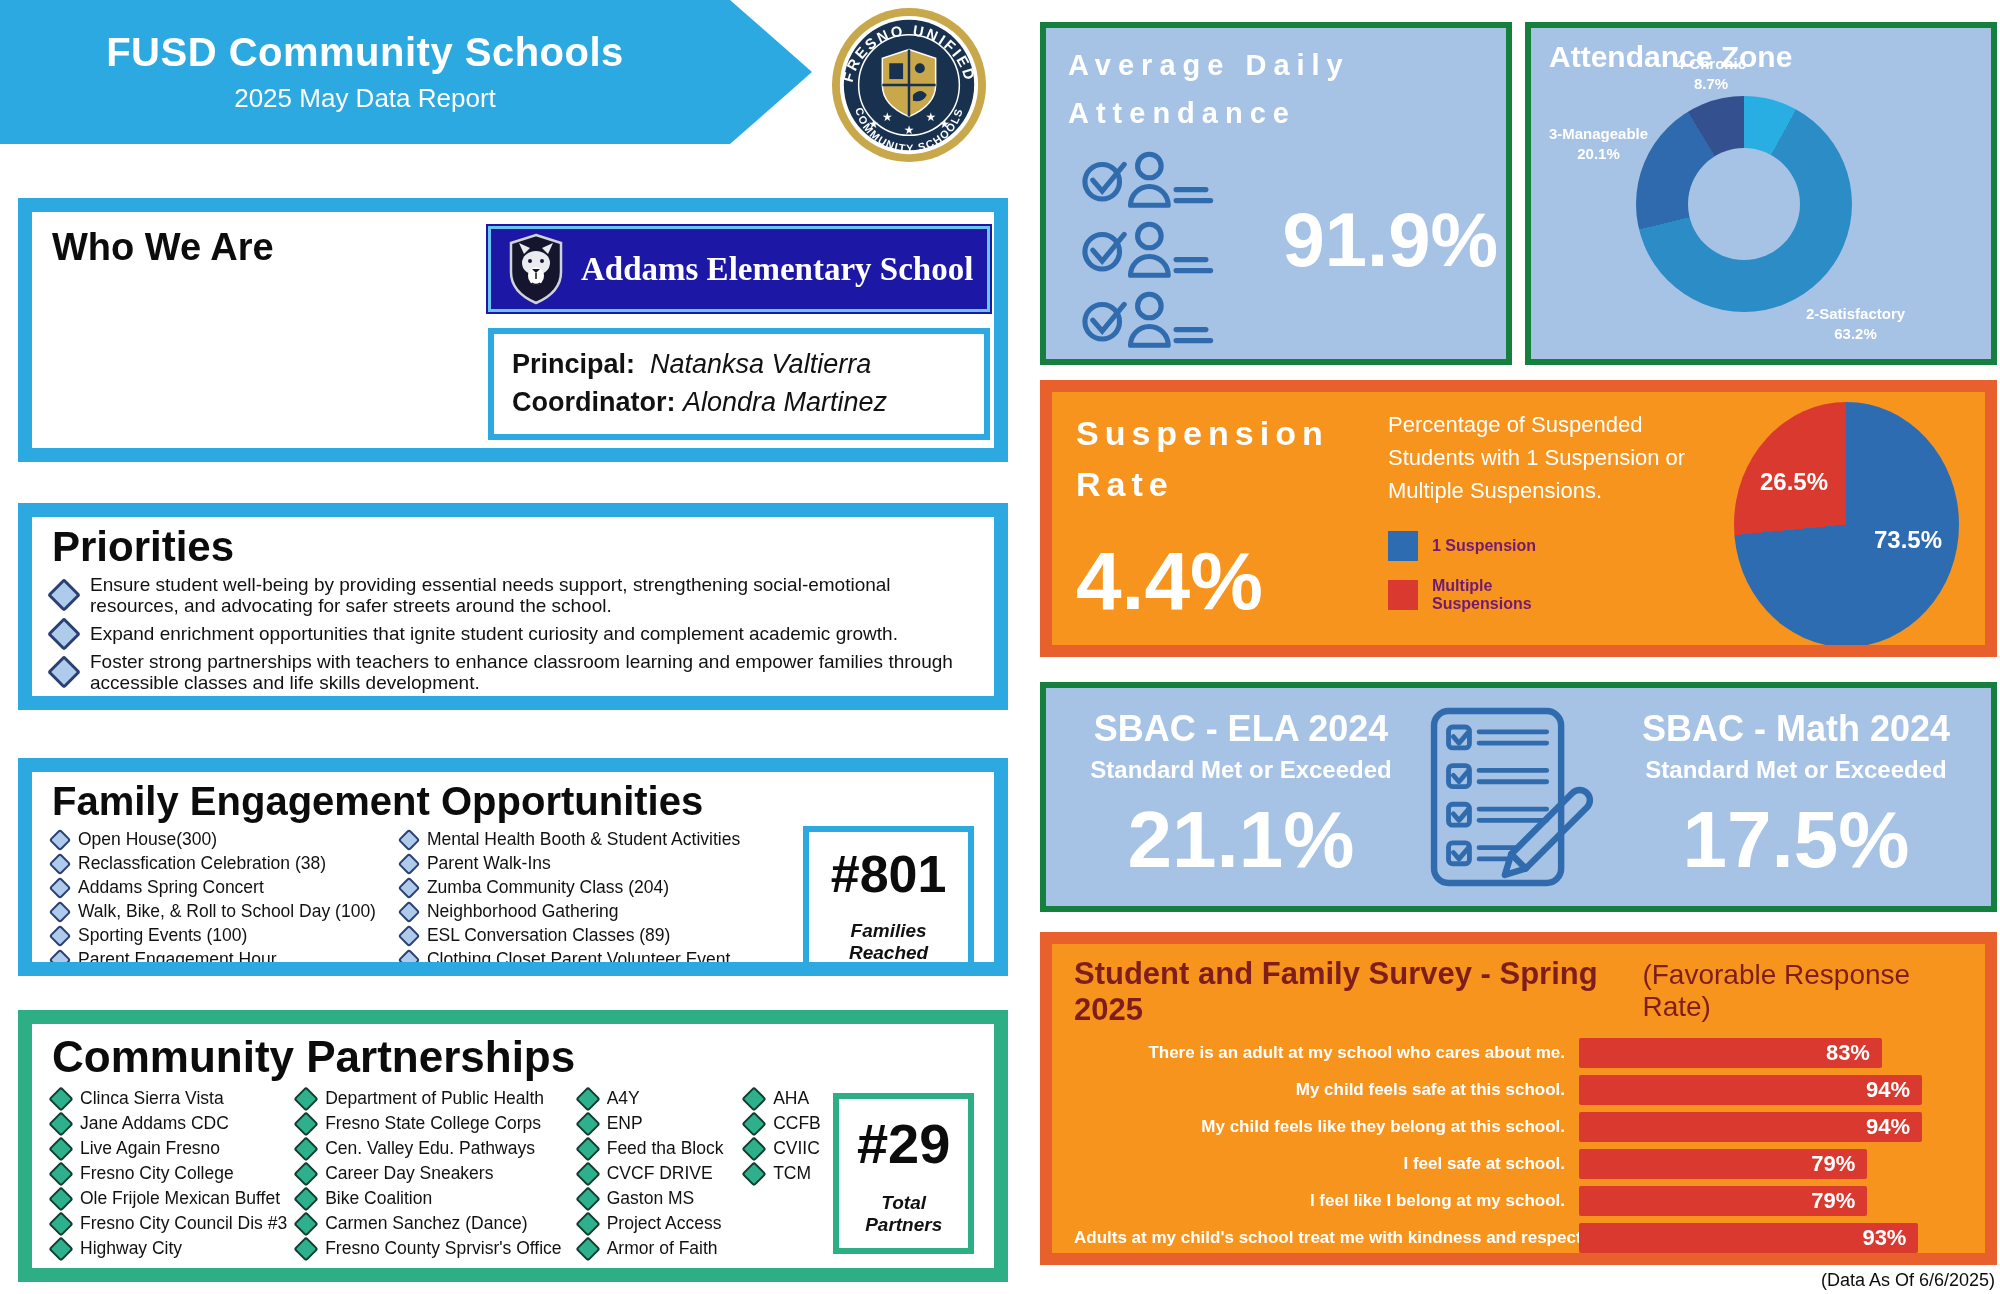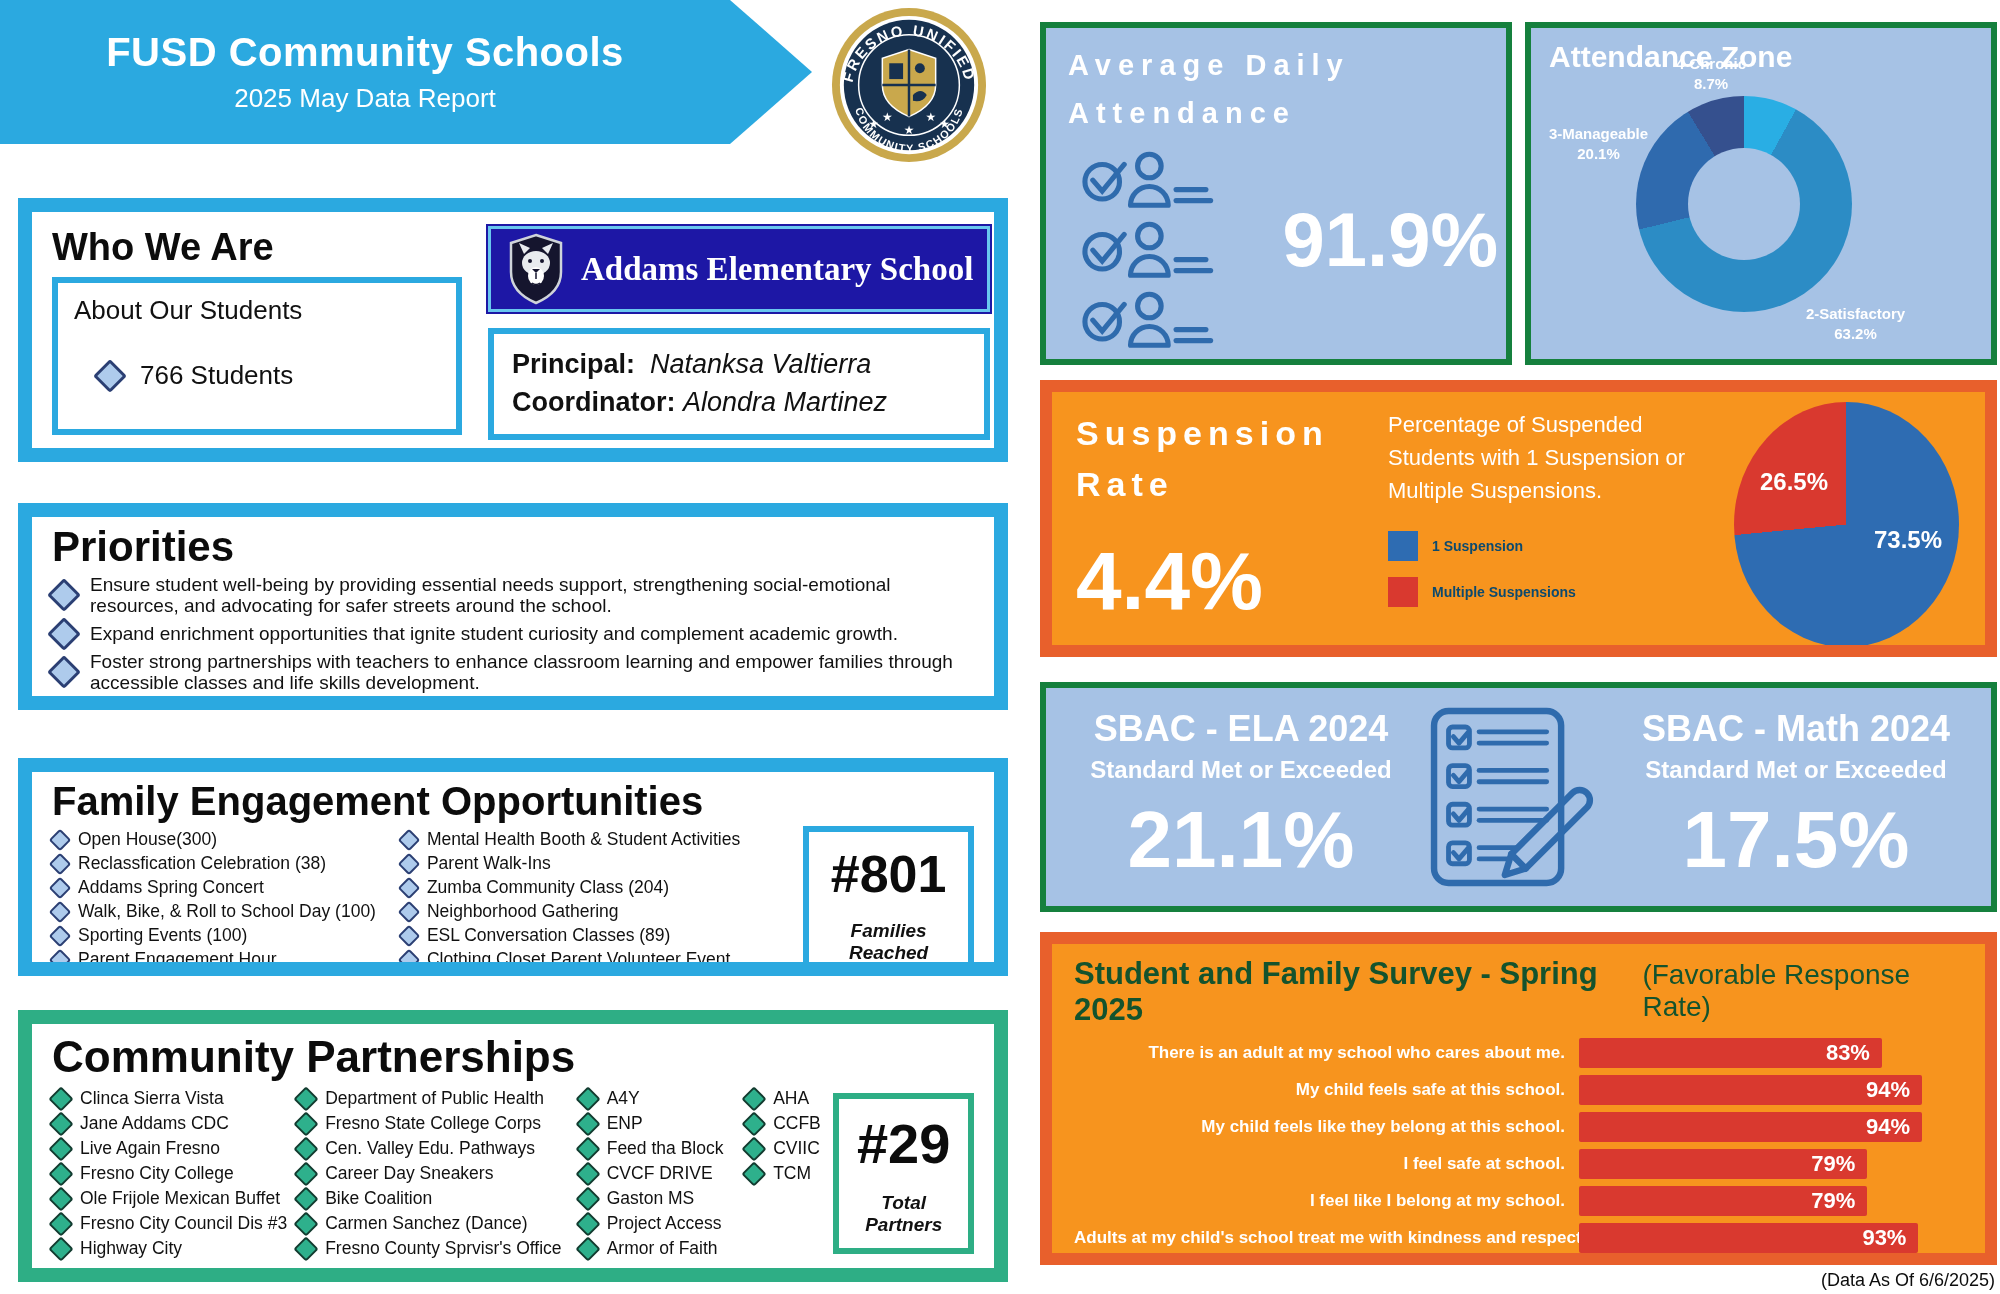--- a/index.html
+++ b/index.html
@@ -114,37 +114,37 @@
     letter-spacing: 6px; line-height: 1.5; }
   #suspension-panel .big-value { color: #fff; font-size: 82px; font-weight: 800;
     margin-top: 24px; }
   #suspension-panel .m-col { width: 320px; margin-left: 12px; }
   #suspension-panel .desc { color: #fff; font-size: 22px; line-height: 1.5; }
   .legend { margin-top: 24px; }
   .legend-row { display: flex; align-items: center; gap: 14px; margin-bottom: 16px; }
   .legend-swatch { width: 30px; height: 30px; }
   .legend-swatch.blue { background: #2E6CB2; }
   .legend-swatch.red { background: #D9392F; }
-  .legend-row span { color: #0c4a6e; font-size: 14px; font-weight: 700; line-height: 1.15;
+  .legend-row span { color: #701a75; font-size: 16px; font-weight: 700; line-height: 1.15;
     max-width: 160px; }
   .pie-wrap { position: absolute; right: 26px; top: 10px; width: 225px; height: 245px; }
   .pie { width: 100%; height: 100%; border-radius: 50%; }
   .pie-label { position: absolute; color: #fff; font-weight: 700; font-size: 24px; }
   .pie-label.small { left: 26px; top: 66px; }
   .pie-label.big { left: 140px; top: 124px; }
 
   #sbac-panel { left: 1040px; top: 682px; width: 957px; height: 230px; padding: 12px 20px;
     display: flex; align-items: center; justify-content: space-between; }
   .sbac-block { width: 350px; text-align: center; color: #fff; }
   .sbac-block .st { font-size: 36px; font-weight: 800; }
   .sbac-block .ss { font-size: 24px; font-weight: 700; margin-top: 6px; }
   .sbac-block .sv { font-size: 80px; font-weight: 800; margin-top: 10px; }
 
   #survey-panel { left: 1040px; top: 932px; width: 957px; height: 333px; padding: 12px 22px; }
-  .survey-title-row { display: flex; align-items: baseline; gap: 8px; color: #14532d; }
+  .survey-title-row { display: flex; align-items: baseline; gap: 8px; color: #7f1d1d; }
   .survey-title-row .t { font-size: 31px; font-weight: 800; }
   .survey-title-row .s { font-size: 28px; font-weight: 400; }
   .survey-rows { margin-top: 10px; }
   .survey-row { display: flex; align-items: center; height: 30px; margin-bottom: 7px; }
   .survey-row .lab { width: 505px; text-align: right; padding-right: 14px; color: #fff;
     font-size: 17px; font-weight: 700; white-space: nowrap; }
   .survey-row .track { position: relative; width: 365px; height: 30px; }
   .survey-row .bar { position: absolute; left: 0; top: 0; height: 30px; background: #D9392F;
     border-radius: 2px; }
   .survey-row .bar span { position: absolute; right: 12px; top: 2px; color: #fff;
@@ -192,27 +192,20 @@
       <text x="102" y="116" text-anchor="middle" fill="#ffffff" font-size="12">★</text>
       <text x="44" y="124" text-anchor="middle" fill="#ffffff" font-size="12">★</text>
       <text x="80" y="130" text-anchor="middle" fill="#ffffff" font-size="12">★</text>
       <text x="116" y="124" text-anchor="middle" fill="#ffffff" font-size="12">★</text>
     </svg>
   </div>
 
   <div class="lbox" id="who-box">
     <div class="left">
       <h2>Who We Are</h2>
-      <div class="students-box">
-        <div class="about">About Our Students</div>
-        <div class="students-row">
-          <i class="dmd"></i>
-          <span>766 Students</span>
-        </div>
-      </div>
     </div>
     <div class="right">
       <div class="school-banner">
         <svg width="62" height="74" viewBox="0 0 60 74">
           <path d="M30 3 L55 11 V40 C55 55 44 65 30 71 C16 65 5 55 5 40 V11 Z" fill="#15152E" stroke="#CFD4DA" stroke-width="2.5"></path>
           <path d="M18 22 l-5 -11 11 5 z" fill="#E8EBEF"></path>
           <path d="M42 22 l5 -11 -11 5 z" fill="#E8EBEF"></path>
           <ellipse cx="30" cy="31" rx="14" ry="12" fill="#E8EBEF"></ellipse>
           <ellipse cx="30" cy="44" rx="8" ry="9" fill="#FFFFFF"></ellipse>
           <circle cx="24" cy="29" r="2" fill="#15152E"></circle>

